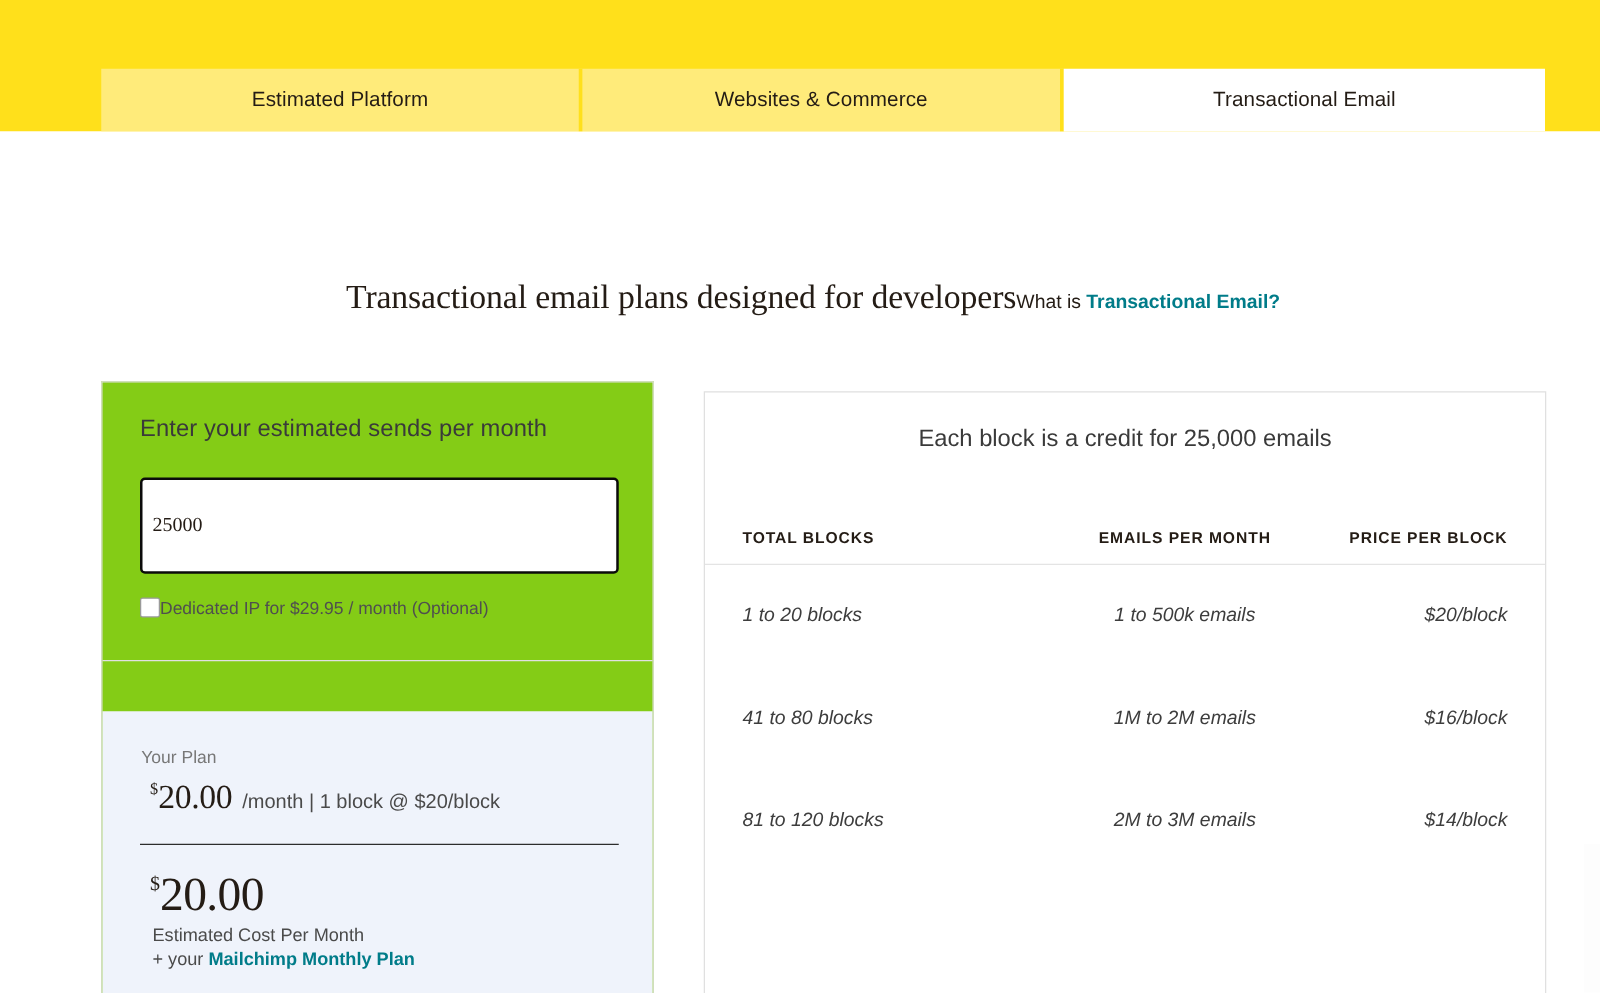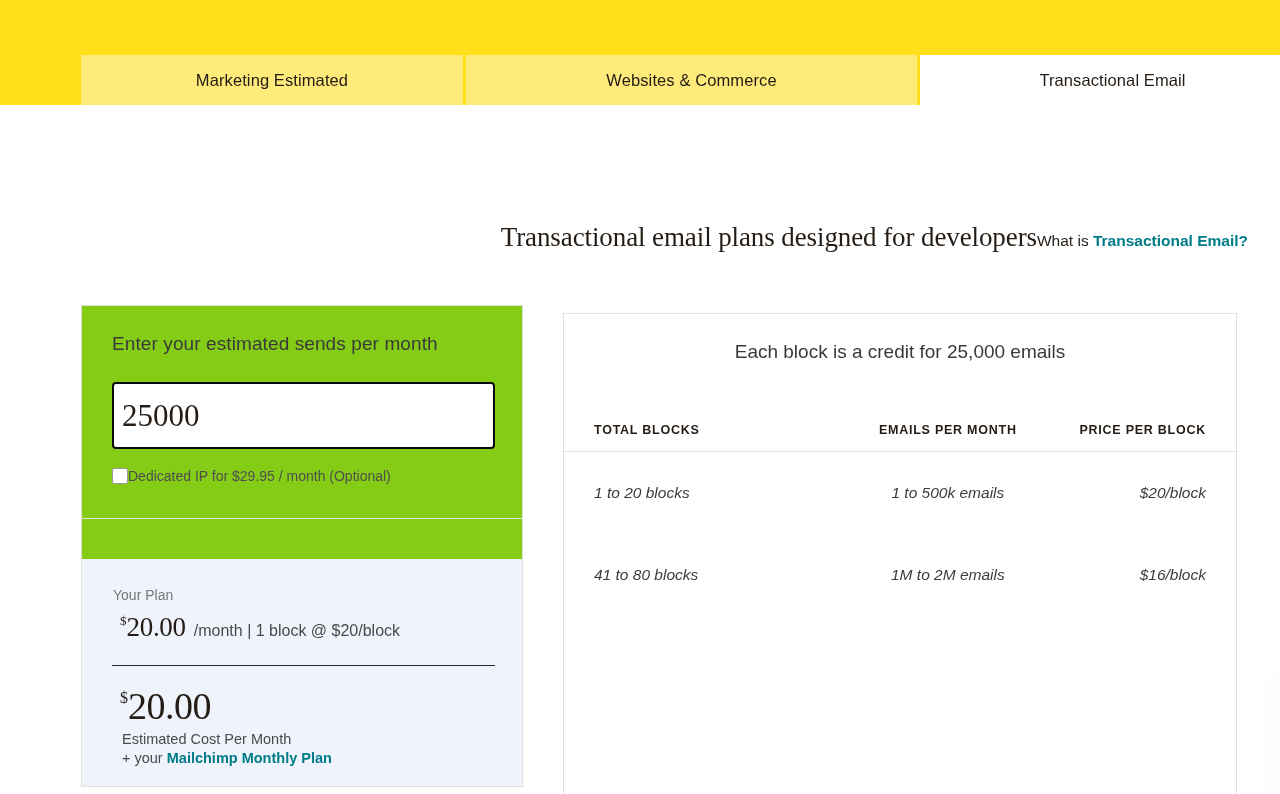--- a/index.html
+++ b/index.html
@@ -34,36 +34,36 @@
     justify-content: center;
     font-size: 16.5px;
     color: #241c15;
     background: #ffeb7a;
     letter-spacing: 0.1px;
     cursor: pointer;
     border-right: 3px solid #ffe01b;
     font-family: "Liberation Sans", sans-serif;
   }
   .tab.t1 { width: 385px; }
-  .tab.t2 { width: 454px; }
+  .tab.t2 { width: 385px; }
   .tab.t3 {
     width: 385px;
     background: #ffffff;
     border-right: none;
   }
 
   
   .headrow {
     position: absolute;
-    left: 93px;
+    left: 73px;
     top: 222px;
     width: 1155px;
     display: flex;
     align-items: baseline;
-    justify-content: flex-end;
+    justify-content: center;
   }
   .page-title {
     font-family: "Liberation Serif", serif;
     font-size: 27px;
     font-weight: 400;
     color: #241c15;
     letter-spacing: -0.1px;
     white-space: nowrap;
   }
   .headlink {
@@ -92,25 +92,25 @@
   }
   .calc-label {
     font-size: 19px;
     color: #3a3a3a;
     font-weight: 400;
     letter-spacing: 0.1px;
   }
   .sends-input {
     margin-top: 27px;
     width: 383px;
-    height: 67px;
+    height: 77px;
     border: 2px solid #0b0b0b;
     border-radius: 4px;
     font-family: "Liberation Serif", serif;
-    font-size: 31px;
+    font-size: 16px;
     color: #241c15;
     padding: 0 8px;
     background: #ffffff;
     outline: none;
   }
   .opt-row {
     margin-top: 19px;
     display: flex;
     align-items: center;
   }
@@ -260,21 +260,21 @@
     height: 119px;
     background: #fdfdfd;
   }
 </style>
 </head>
 <body>
 
 <div class="topbar">
   <div class="tabs">
     <div class="tab t1">
-      <span>Marketing Estimated</span>
+      <span>Estimated Platform</span>
     </div>
     <div class="tab t2">
       <span>Websites &amp; Commerce</span>
     </div>
     <div class="tab t3">
       <span>Transactional Email</span>
     </div>
   </div>
 </div>
 
@@ -338,15 +338,20 @@
     <div class="td c3">$20/block</div>
   </div>
 
 
   <div class="trow">
     <div class="td c1">41 to 80 blocks</div>
     <div class="td c2">1M to 2M emails</div>
     <div class="td c3">$16/block</div>
   </div>
 
+  <div class="trow">
+    <div class="td c1">81 to 120 blocks</div>
+    <div class="td c2">2M to 3M emails</div>
+    <div class="td c3">$14/block</div>
+  </div>
 </div>
 
 <div class="scroll-gutter"></div>
 
 </body></html>

